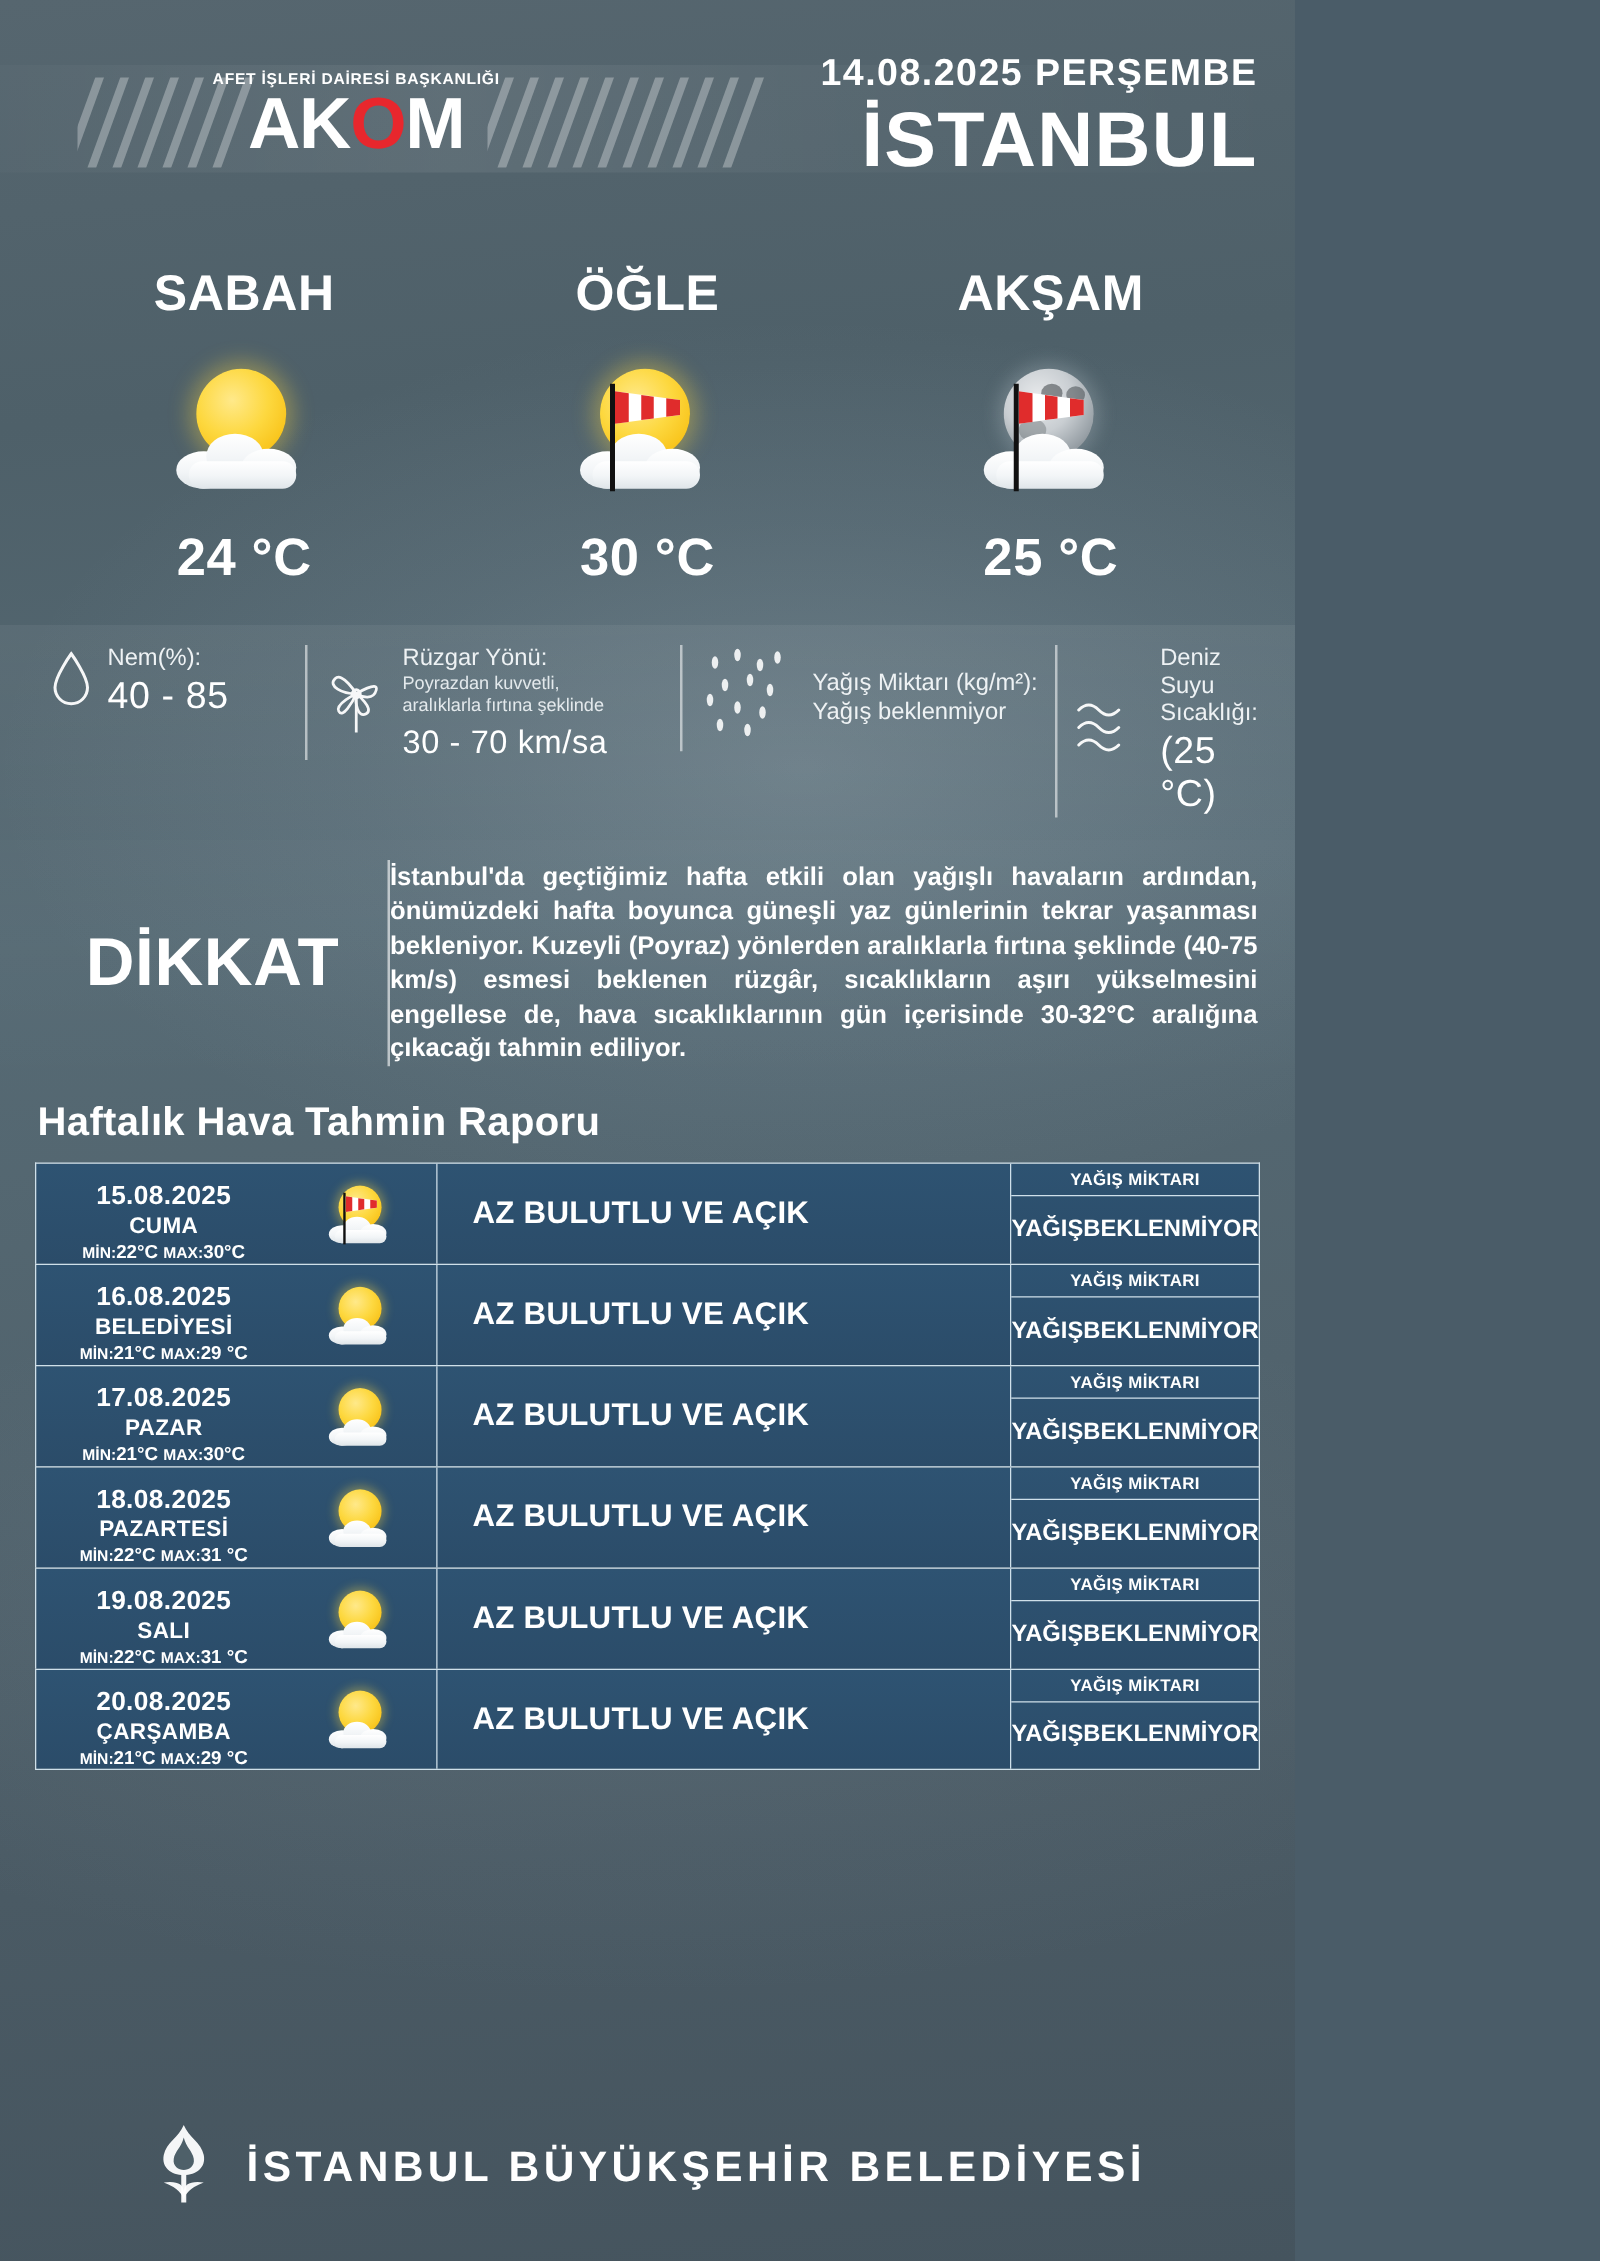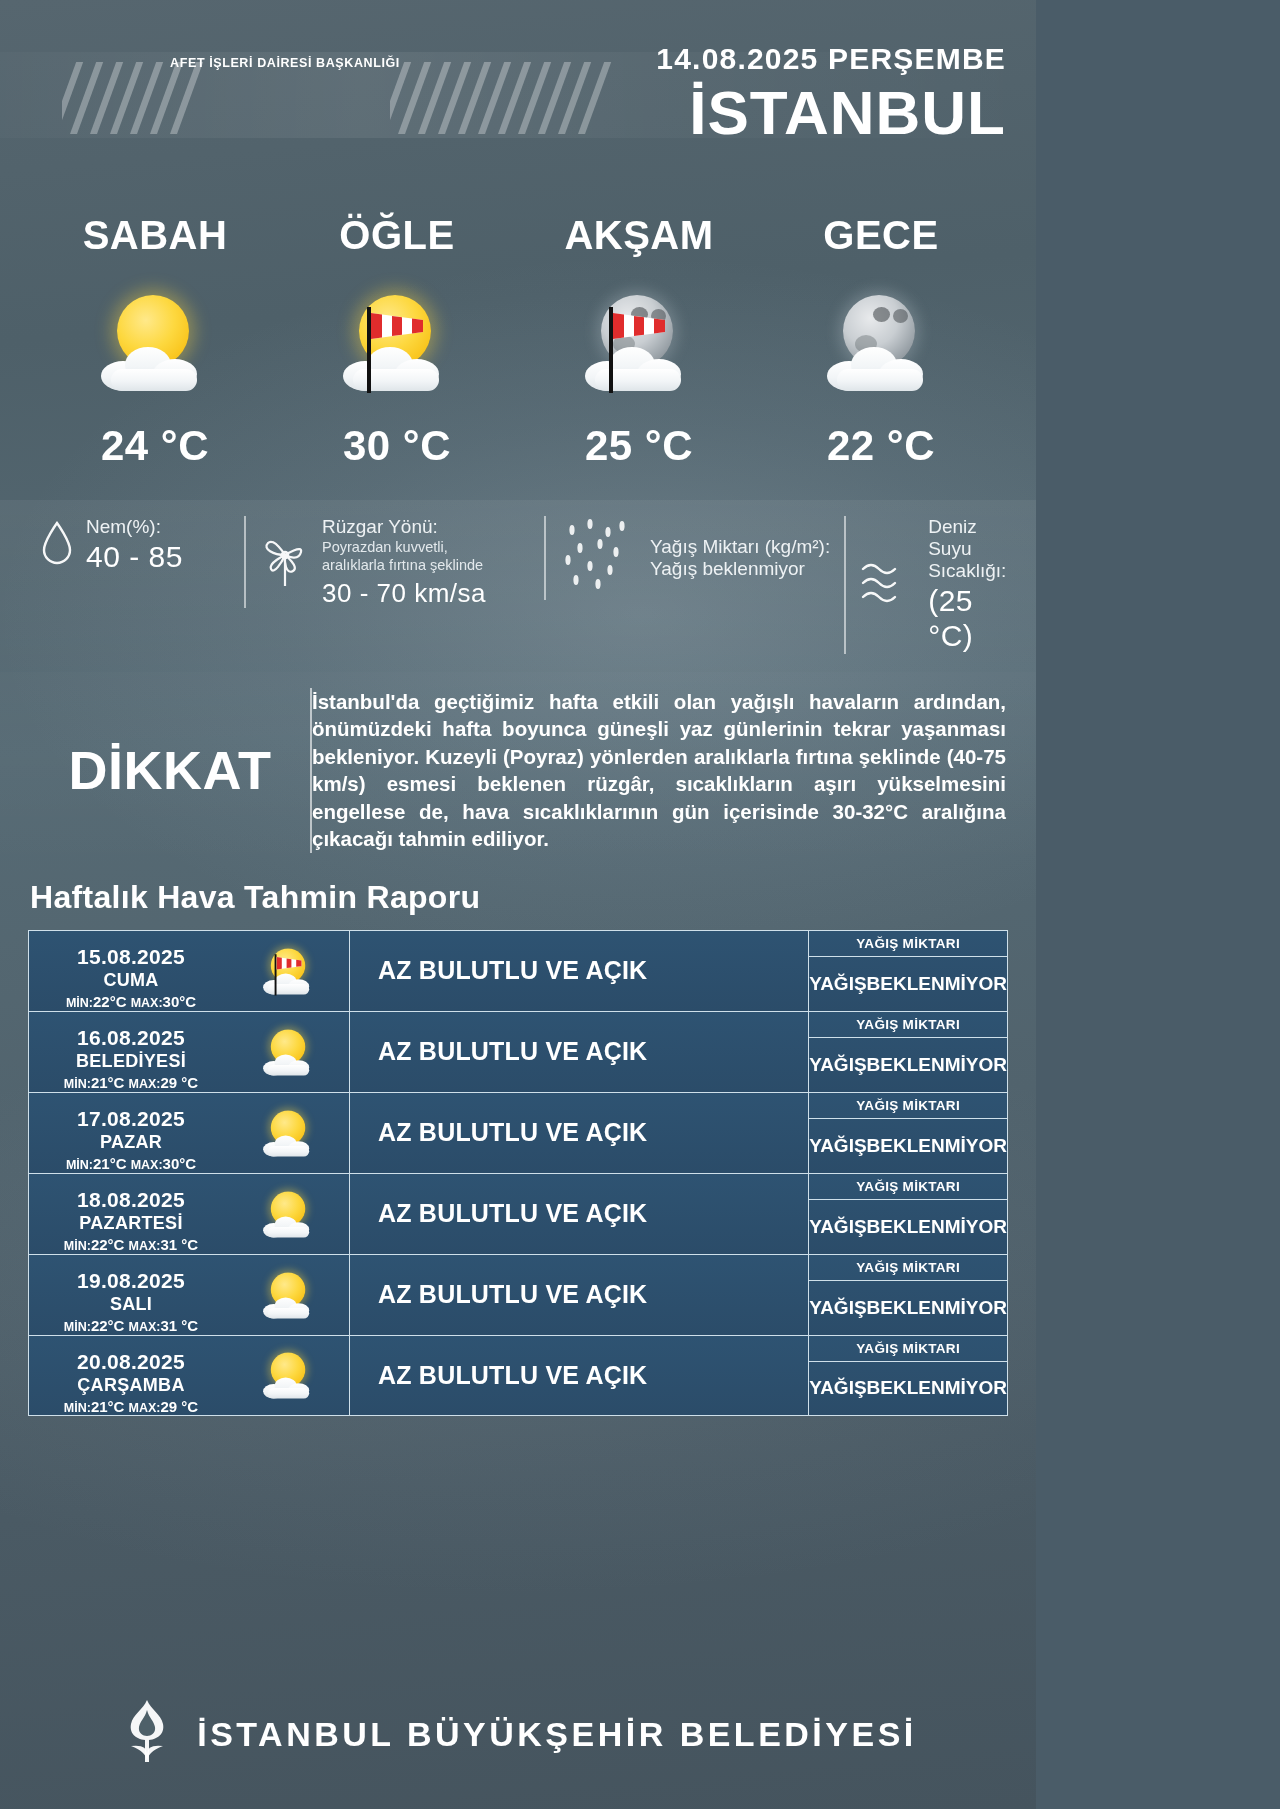--- a/index.html
+++ b/index.html
@@ -205,20 +205,21 @@
         <span style="left:100px"></span>
       <span style="left:120px"></span>
         <span style="left:140px"></span>
         <span style="left:160px"></span>
       <span style="left:180px"></span>
         <span style="left:200px"></span>
     </div>
 
     <div class="logo-wrap">
       <div class="logo-sub">AFET İŞLERİ DAİRESİ BAŞKANLIĞI</div>
+      <div class="logo-main"><span>A</span><span>K</span><span class="o-red">O</span><span>M</span></div>
     </div>
 
     <div class="hdr-right">
       <div class="hdr-date">14.08.2025  PERŞEMBE</div>
       <div class="hdr-city">İSTANBUL</div>
     </div>
   </div>
 
   <div class="dayparts">
 
@@ -279,37 +280,20 @@
             <path d="M0 2 L52 9 L52 21 L0 28 Z" fill="#ffffff"></path>
             <path d="M0 2 L11 3.5 L11 26.5 L0 28 Z" fill="#e02c2c"></path>
             <path d="M21 5 L31 6.3 L31 23.7 L21 25 Z" fill="#e02c2c"></path>
             <path d="M41 7.6 L52 9 L52 21 L41 22.4 Z" fill="#e02c2c"></path>
           </svg>
         </div>
       </div>
       <div class="dp-temp">25 °C</div>
     </div>
 
-    <div class="dp">
-      <div class="dp-label">GECE</div>
-      <div class="dp-icon">
-        <div class="wi">
-          <div class="moon">
-              <span class="moon-spot"></span>
-            </div>
-          <div class="cloud">
-              <i></i>
-              <i></i>
-              <i></i>
-              <i></i>
-            </div>
-        </div>
-      </div>
-      <div class="dp-temp">22 °C</div>
-    </div>
 
   </div>
 
   <div class="metrics">
 
     <div class="metric m-hum">
       <span class="m-ico">
         <svg width="34" height="46" viewBox="0 0 34 46">
           <path d="M17 3 C17 3 4 21 4 30 a13 13 0 0 0 26 0 C30 21 17 3 17 3 Z" fill="none" stroke="#ffffff" stroke-width="2.4"></path>
         </svg>

